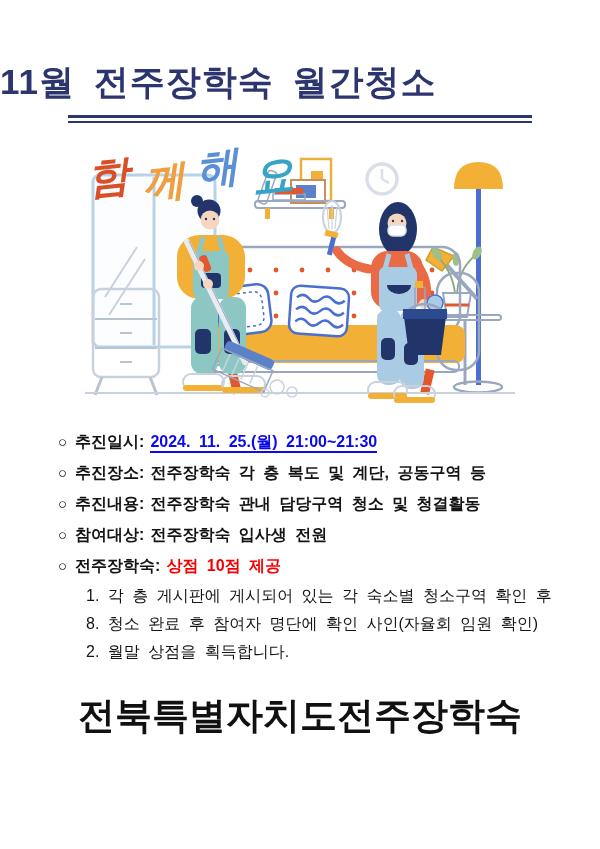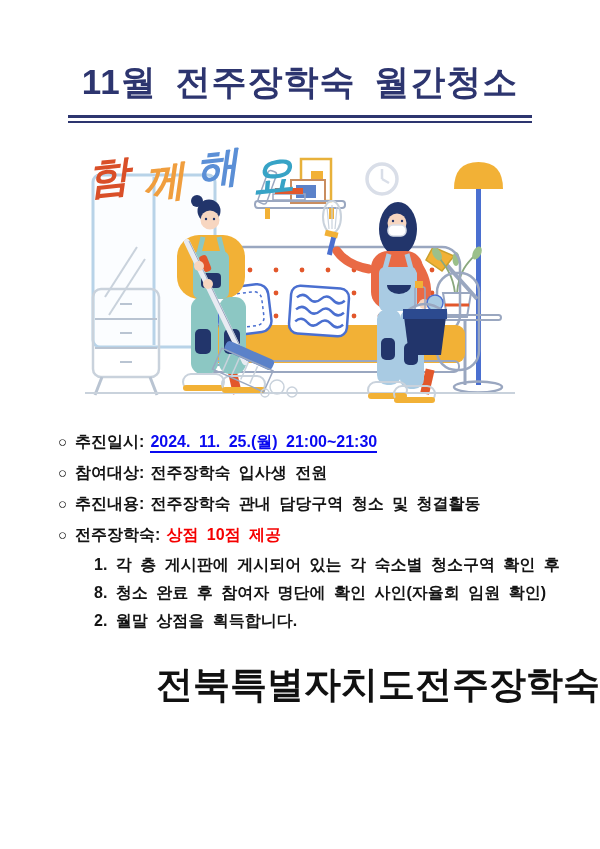--- a/index.html
+++ b/index.html
@@ -2,21 +2,21 @@
 <html style="--title_navy: #2d356f; --date_blue: #0a0af0; --highlight_red: #f50000; --text: #141414; --illo-yellow: #f2b136; --illo-teal: #8cc7c3; --illo-coral: #e96a45; --illo-navy: #22356b; --illo-light_blue: #a9cbe3; --illo-line_blue: #9aa7c0; --illo-accent_blue: #4a6fd0; --illo-dot_orange: #e2572b; --illo-skin: #f7d6c0; --illo-pale: #eef1f6;"><head>
 <meta charset="utf-8">
 <style>
   html,body{margin:0;padding:0;background:#ffffff;}
   .page{
     position:relative;width:600px;height:849px;background:#ffffff;overflow:hidden;
     font-family:"Liberation Sans","DejaVu Sans",sans-serif;color:var(--text,#141414);
   }
   
   .title{
-    margin:58px 0 0;text-align:center;font-size:35px;line-height:48px;
+    margin:58px 0 0;font-size:35px;line-height:48px;
     font-weight:800;letter-spacing:1px;color:var(--title_navy,#2d356f);
     word-spacing:8px;
   }
   .title-rule{
     width:464px;height:3px;margin:9px auto 0;
     border-top:3px solid var(--title_navy,#2d356f);
     border-bottom:2.5px solid var(--title_navy,#2d356f);
   }
   
   .illustration{display:block;margin:24px auto 0;width:430px;height:265px;}
@@ -35,24 +35,24 @@
   .cap{font-weight:800;font-style:italic;font-size:42px;font-family:"Liberation Sans","DejaVu Sans",sans-serif;}
   
   .details{list-style:none;margin:20px 0 0 58px;padding:0;}
   .details li{margin:12px 0 11px;font-size:16px;line-height:19px;font-weight:700;word-spacing:4px;white-space:nowrap;}
   .details .bullet{font-weight:400;margin-right:8px;font-size:15px;}
   .details .lbl{margin-right:6px;}
   .val.date{color:var(--date_blue,#0a0af0);border-bottom:2px solid var(--date_blue,#0a0af0);padding-bottom:1px;}
   .val.red{color:var(--highlight_red,#f50000);}
   
   .steps{margin:4px 0 0 86px;}
-  .steps .step{font-size:16px;line-height:19px;font-weight:700;word-spacing:4px;margin:0 8px 9px;white-space:nowrap;}
+  .steps .step{font-size:16px;line-height:19px;font-weight:400;word-spacing:4px;margin:0 0 9px;white-space:nowrap;}
   
   .footer{
-    margin-top:30px;text-align:right;font-size:37px;font-weight:800;
+    margin-top:30px;text-align:center;font-size:37px;font-weight:800;
     letter-spacing:0px;color:#111111;
   }
 </style>
 </head>
 <body>
 
 <div class="page">
 
   <h1 class="title">11월 전주장학숙 월간청소</h1>
   <div class="title-rule"></div>
@@ -241,24 +241,27 @@
         <tspan dx="1" dy="14" fill="#37a3c6">요</tspan>
       </text>
     </g>
   </svg>
 
   <ul class="details">
     <li>
       <span class="bullet">○</span><span class="lbl">추진일시:</span><span class="val date">2024. 11. 25.(월) 21:00~21:30</span>
     </li>
     <li>
+      <span class="bullet">○</span><span class="lbl">추진장소:</span><span class="val">전주장학숙 각 층 복도 및 계단, 공동구역 등</span>
+    </li>
+    <li>
+      <span class="bullet">○</span><span class="lbl">추진내용:</span><span class="val">전주장학숙 관내 담당구역 청소 및 청결활동</span>
+    </li>
+    <li>
       <span class="bullet">○</span><span class="lbl">참여대상:</span><span class="val">전주장학숙 입사생 전원</span>
-    </li>
-    <li>
-      <span class="bullet">○</span><span class="lbl">추진내용:</span><span class="val">전주장학숙 관내 담당구역 청소 및 청결활동</span>
     </li>
     <li>
       <span class="bullet">○</span><span class="lbl">전주장학숙:</span><span class="val red">상점 10점 제공</span>
     </li>
   </ul>
 
   <div class="steps">
     <div class="step">1. 각 층 게시판에 게시되어 있는 각 숙소별 청소구역 확인 후</div>
     <div class="step">8. 청소 완료 후 참여자 명단에 확인 사인(자율회 임원 확인)</div>
     <div class="step">2. 월말 상점을 획득합니다.</div>

